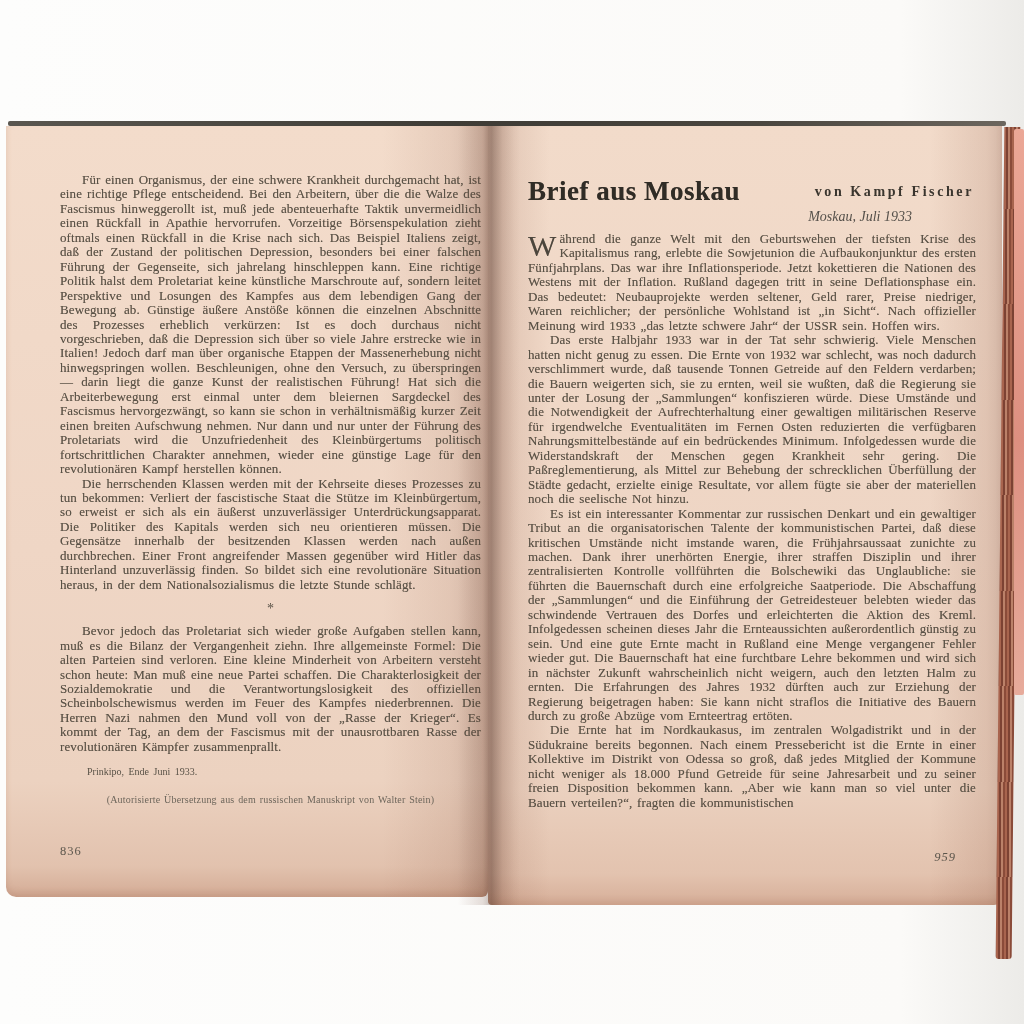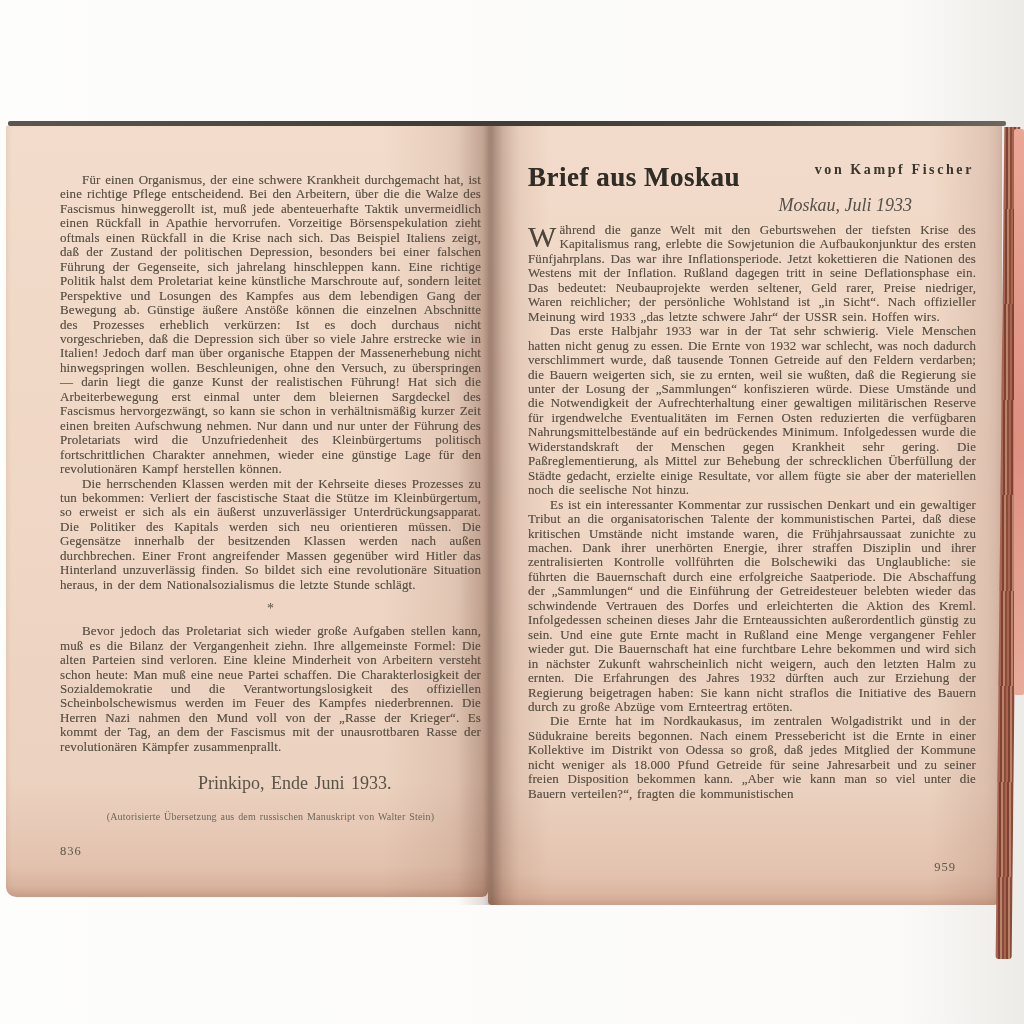--- a/index.html
+++ b/index.html
@@ -65,43 +65,43 @@
     word-spacing:1.4px; letter-spacing:0.1px;
     color:#595247;
     text-shadow:0 0 0.5px rgba(105,85,70,0.55);
   }
   .text-right .para-list p:first-child { text-indent:0; }
   .text-right .para-list p:first-child::first-letter {
     float:left; font-size:30px; line-height:22px;
     padding:3px 3px 0 0; color:#4c463d;
   }
 
-  .headline-row { display:flex; align-items:flex-start; margin-bottom:1px; }
+  .headline-row { display:flex; align-items:center; margin-bottom:1px;margin-top:14px; }
   .article-title {
     font-size:27px; font-weight:bold; letter-spacing:0.5px;
     color:#302c26; text-shadow:0 0 0.6px rgba(60,50,40,0.6);
   }
   .article-byline {
     margin-left:auto; font-weight:bold; font-size:14px;
     letter-spacing:2.6px; color:#3a352e; padding-right:2px; white-space:nowrap;
   }
   .article-dateline {
     text-align:right; padding-right:64px; font-style:italic;
-    font-size:18px; color:#55504a; margin:2px 0 7px 0;
+    font-size:14px; color:#55504a; margin:2px 0 7px 0;
   }
 
   .section-separator { text-align:center; font-size:14px; margin:9px 0 7px 0; color:#595247; }
-  .signoff { margin-top:19px; font-size:18px; text-indent:2.7em; word-spacing:2px; color:#595247;text-align:center; }
+  .signoff { margin-top:12px; font-size:10px; text-indent:2.7em; word-spacing:2px; color:#595247; }
   .footnote {
     margin-top:17px; text-align:center; font-size:10px;
     color:#6d665b; letter-spacing:0.2px; word-spacing:1px;
   }
   .pagenum { position:absolute; font-size:12.5px; color:#5c564c; letter-spacing:1px; }
   .pagenum-left  { left:54px;  bottom:38px; }
-  .pagenum-right { right:46px; bottom:30px; }
+  .pagenum-right { right:46px; bottom:40px;font-style:italic; }
 </style>
 </head>
 <body>
 
 <div class="book">
   <div class="book-top-edge"></div>
 
   <div class="page page-left">
     <div class="text-block text-left">
       <div class="para-list">

